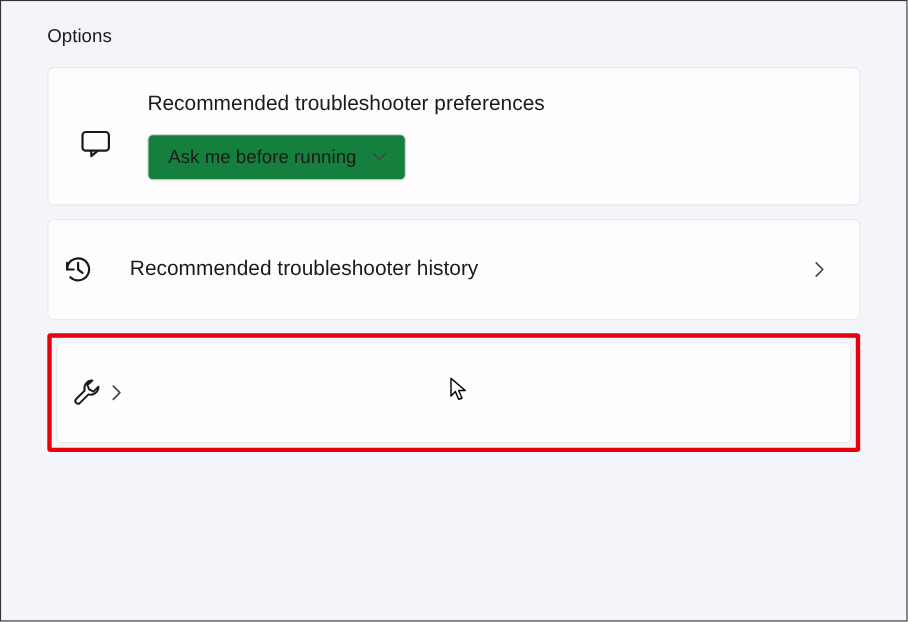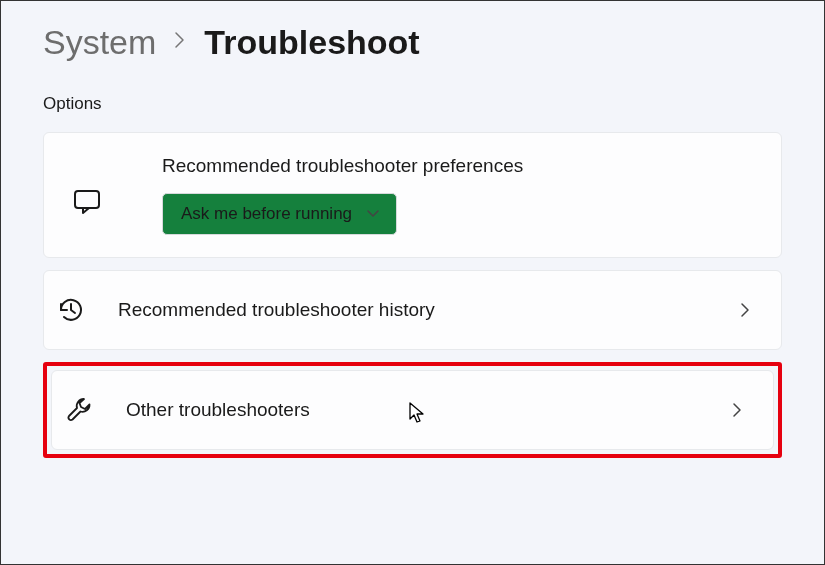--- a/index.html
+++ b/index.html
@@ -52,24 +52,23 @@
       border-radius: 6px;
       display: flex;
       align-items: center;
       padding: 0 26px;
       margin-bottom: 12px;
       position: relative;
     }
     .card-pref {
       padding: 22px 26px 22px 26px;
       align-items: flex-start;
-      gap: 28px;
     }
     .card-simple {
-      height: 80px;
+      height: 92px;
       padding-left: 10px;
     }
     .card-icon {
       width: 34px;
       height: 34px;
       flex-shrink: 0;
       display: flex;
       align-items: center;
       justify-content: center;
       color: #1a1a1a;
@@ -135,29 +134,20 @@
       pointer-events: none;
     }
     .card-other-wrapper {
       position: relative;
     }
   </style>
 </head>
 <body>
 
 <div class="container">
-  <div class="breadcrumb">
-    <span class="breadcrumb-parent">System</span>
-    <span class="breadcrumb-sep">
-      <svg width="12" height="18" viewBox="0 0 12 18" fill="none">
-          <path d="M2 2 L9 9 L2 16" stroke="#767676" stroke-width="1.5" fill="none" stroke-linecap="round" stroke-linejoin="round"></path>
-        </svg>
-    </span>
-    <span class="breadcrumb-current">Troubleshoot</span>
-  </div>
 
   <div class="section-label">Options</div>
 
   <div class="card card-pref">
     <div class="card-icon">
       <svg width="30" height="30" viewBox="0 0 30 30" fill="none">
         <rect x="3" y="4" width="24" height="17" rx="3" stroke="#1a1a1a" stroke-width="2" fill="none"></rect>
         <path d="M11 21 L11 26 L17 21" stroke="#1a1a1a" stroke-width="2" fill="none" stroke-linejoin="round"></path>
       </svg>
     </div>
@@ -192,23 +182,20 @@
     </div>
   </div>
 
   <div class="highlight-box">
     <div class="card card-simple card-other-wrapper" style="margin-bottom:0;">
       <div class="card-icon">
         <svg width="30" height="30" viewBox="0 0 30 30" fill="none">
           <path d="M20 4 A7 7 0 0 0 13 13 L5 21 A2.5 2.5 0 0 0 8.5 24.5 L16.5 16.5 A7 7 0 0 0 25.5 9.5 L21 14 L17 12 L15.5 8 Z" stroke="#1a1a1a" stroke-width="1.8" fill="none" stroke-linejoin="round"></path>
         </svg>
       </div>
-      <div class="card-body">
-        <div class="card-title">Other troubleshooters</div>
-      </div>
       <div class="card-chevron">
         <svg width="12" height="18" viewBox="0 0 12 18" fill="none">
             <path d="M3 3 L9 9 L3 15" stroke="#444" stroke-width="1.5" fill="none" stroke-linecap="round" stroke-linejoin="round"></path>
           </svg>
       </div>
       <div class="cursor">
         <svg width="18" height="24" viewBox="0 0 18 24" fill="none">
           <path d="M2 2 L2 18 L6 14 L9 21 L12 20 L9 13 L15 13 Z" fill="white" stroke="#000" stroke-width="1.3" stroke-linejoin="round"></path>
         </svg>
       </div>

